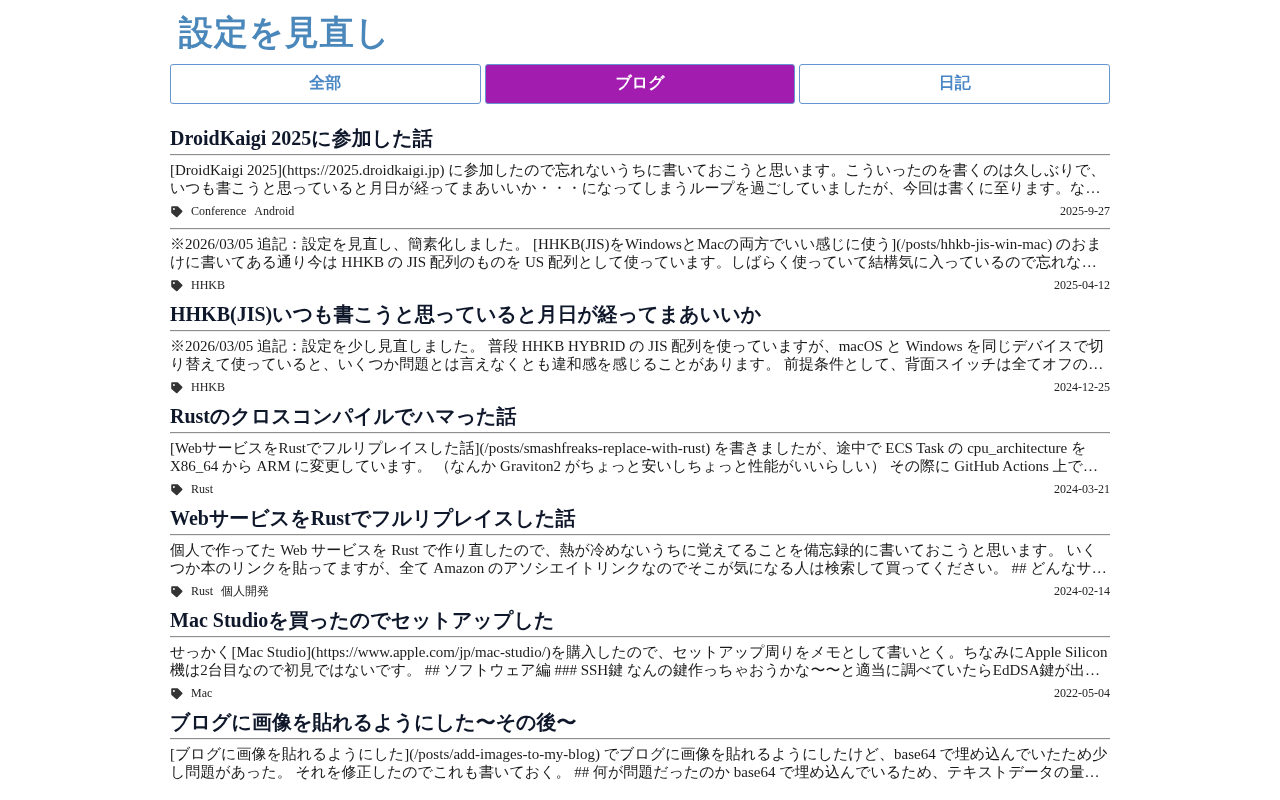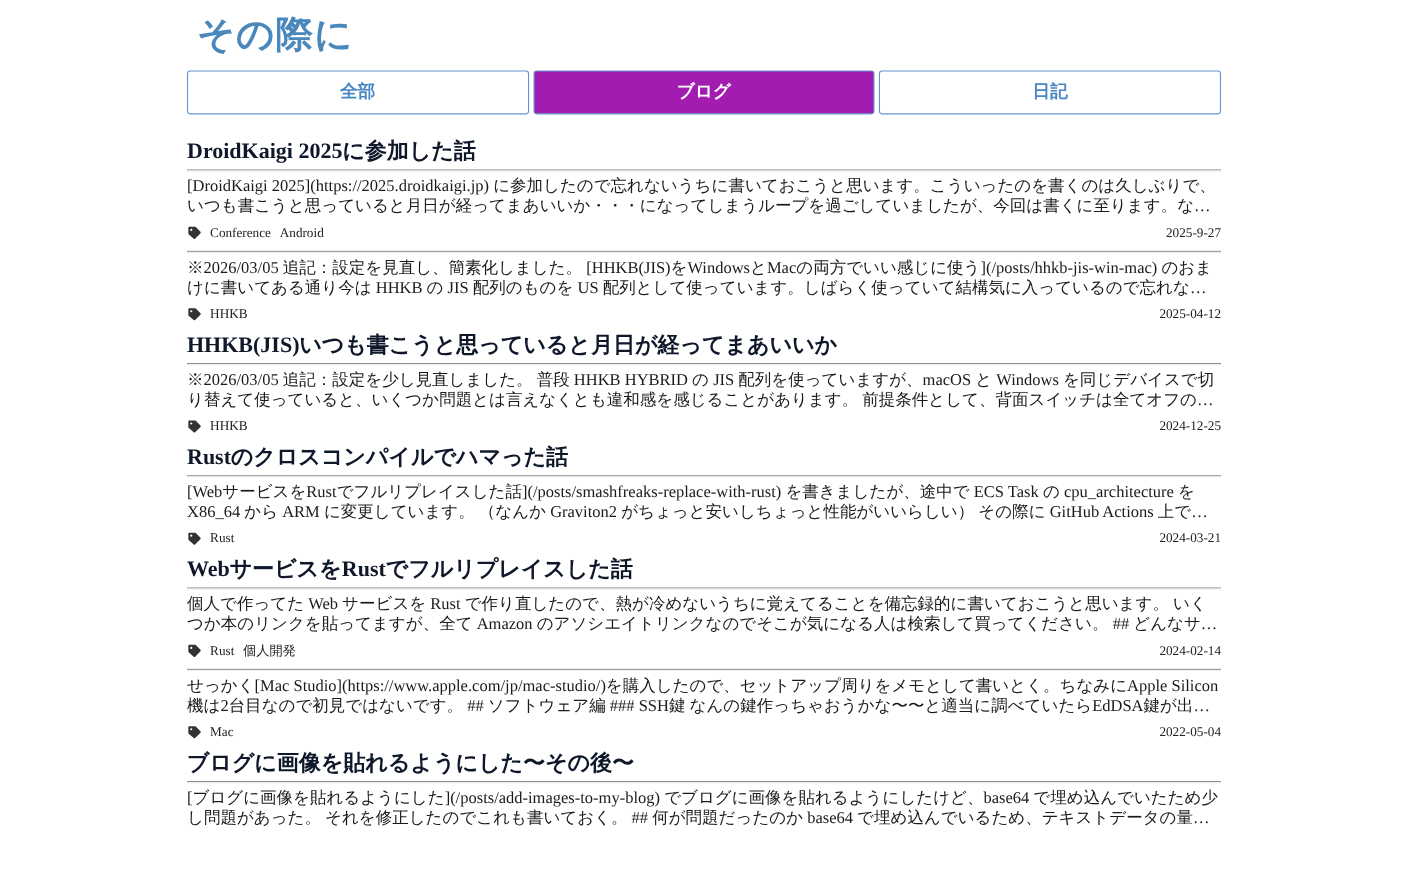--- a/index.html
+++ b/index.html
@@ -94,21 +94,21 @@
   .tag-icon { display: inline-flex; align-items: center; }
   .tag-icon svg { width: 13px; height: 13px; }
   .tag-label { color: #222222; cursor: pointer; }
   .post-date { color: #222222; }
 </style>
 </head>
 <body>
 
 <div class="container">
 
-  <h1 class="site-title">その際に</h1>
+  <h1 class="site-title">設定を見直し</h1>
 
   <div class="tab-bar">
 
       <div class="tab">
         <span>全部</span>
       </div>
 
       <div class="tab active">
         <span>ブログ</span>
       </div>
@@ -205,20 +205,21 @@
               </svg>
             </span>
           <span class="tag-label">Rust</span>
             <span class="tag-label">個人開発</span>
           </div>
           <span class="post-date">2024-02-14</span>
         </div>
       </article>
 
       <article class="post">
+        <a class="post-title">Mac Studioを買ったのでセットアップした</a>
         <hr class="post-rule">
         <div class="post-excerpt">せっかく[Mac Studio](https://www.apple.com/jp/mac-studio/)を購入したので、セットアップ周りをメモとして書いとく。ちなみにApple Silicon機は2台目なので初見ではないです。 ## ソフトウェア編 ### SSH鍵 なんの鍵作っちゃおうかな〜〜と適当に調べていたらEdDSA鍵が出てきたので使うことにしました。 [GitHubで使…</div>
         <div class="post-meta">
           <div class="post-tags">
             <span class="tag-icon">
               <svg viewBox="0 0 16 16" xmlns="http://www.w3.org/2000/svg">
                 <path d="M1.5 9V2.6c0-.6.5-1.1 1.1-1.1H9c.3 0 .6.1.8.3l5.3 5.3c.4.4.4 1.1 0 1.6l-6 6c-.4.4-1.1.4-1.6 0L1.8 9.8c-.2-.2-.3-.5-.3-.8z" fill="#333333"></path>
                 <circle cx="4.8" cy="4.9" r="1.2" fill="#ffffff"></circle>
               </svg>
             </span>

